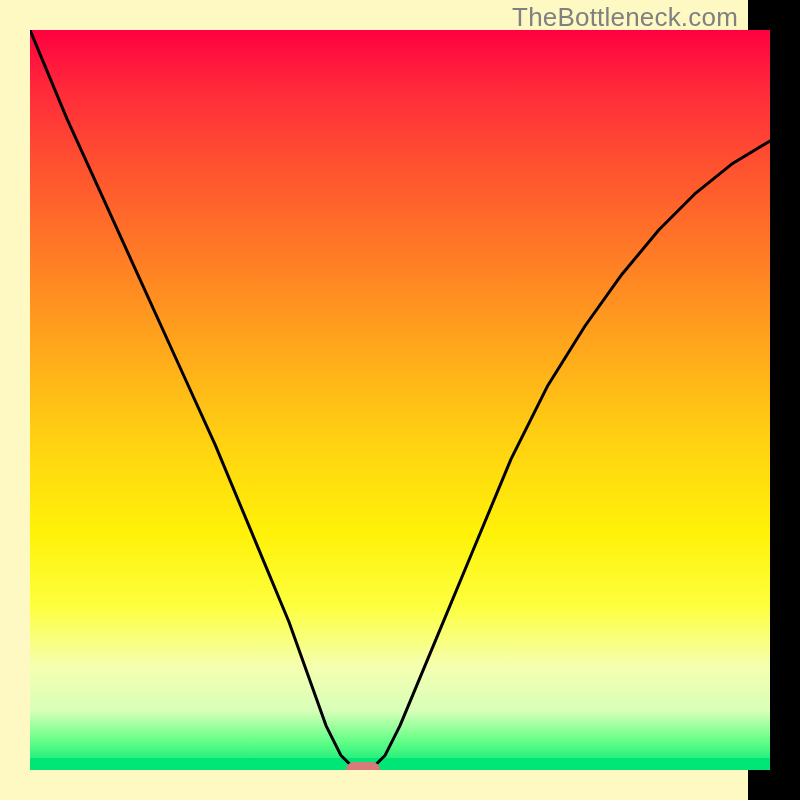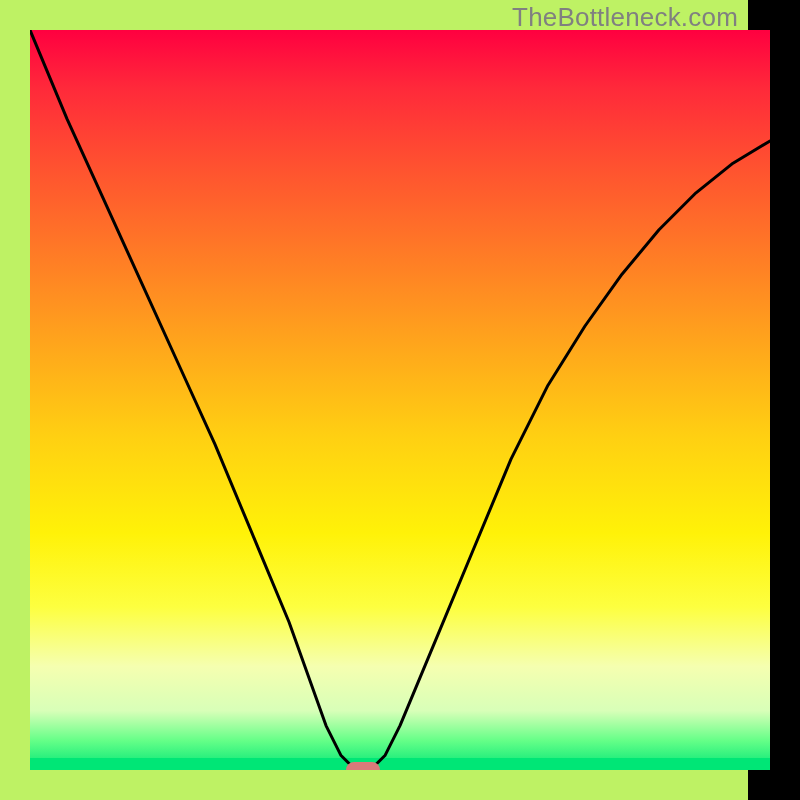--- a/index.html
+++ b/index.html
@@ -10,21 +10,21 @@
     background: #000;
     overflow: hidden;
     font-family: Arial, Helvetica, sans-serif;
   }
   .frame {
     position: absolute;
     left: 0;
     top: 0;
     width: 748px;
     height: 800px;
-    background: #bef264;
+    background: #fef9c3;
   }
   .watermark {
     position: absolute;
     top: 2px;
     right: 10px;
     color: #808080;
     font-size: 26px;
     letter-spacing: 0.2px;
     font-weight: 400;
     z-index: 5;

